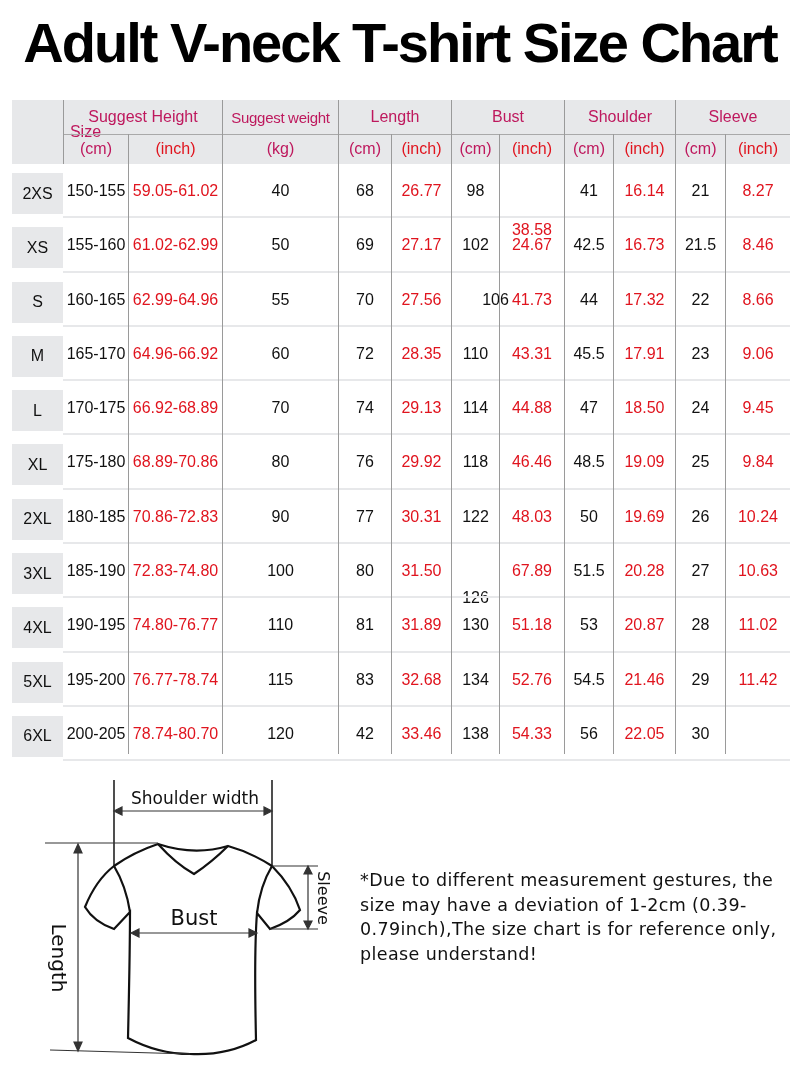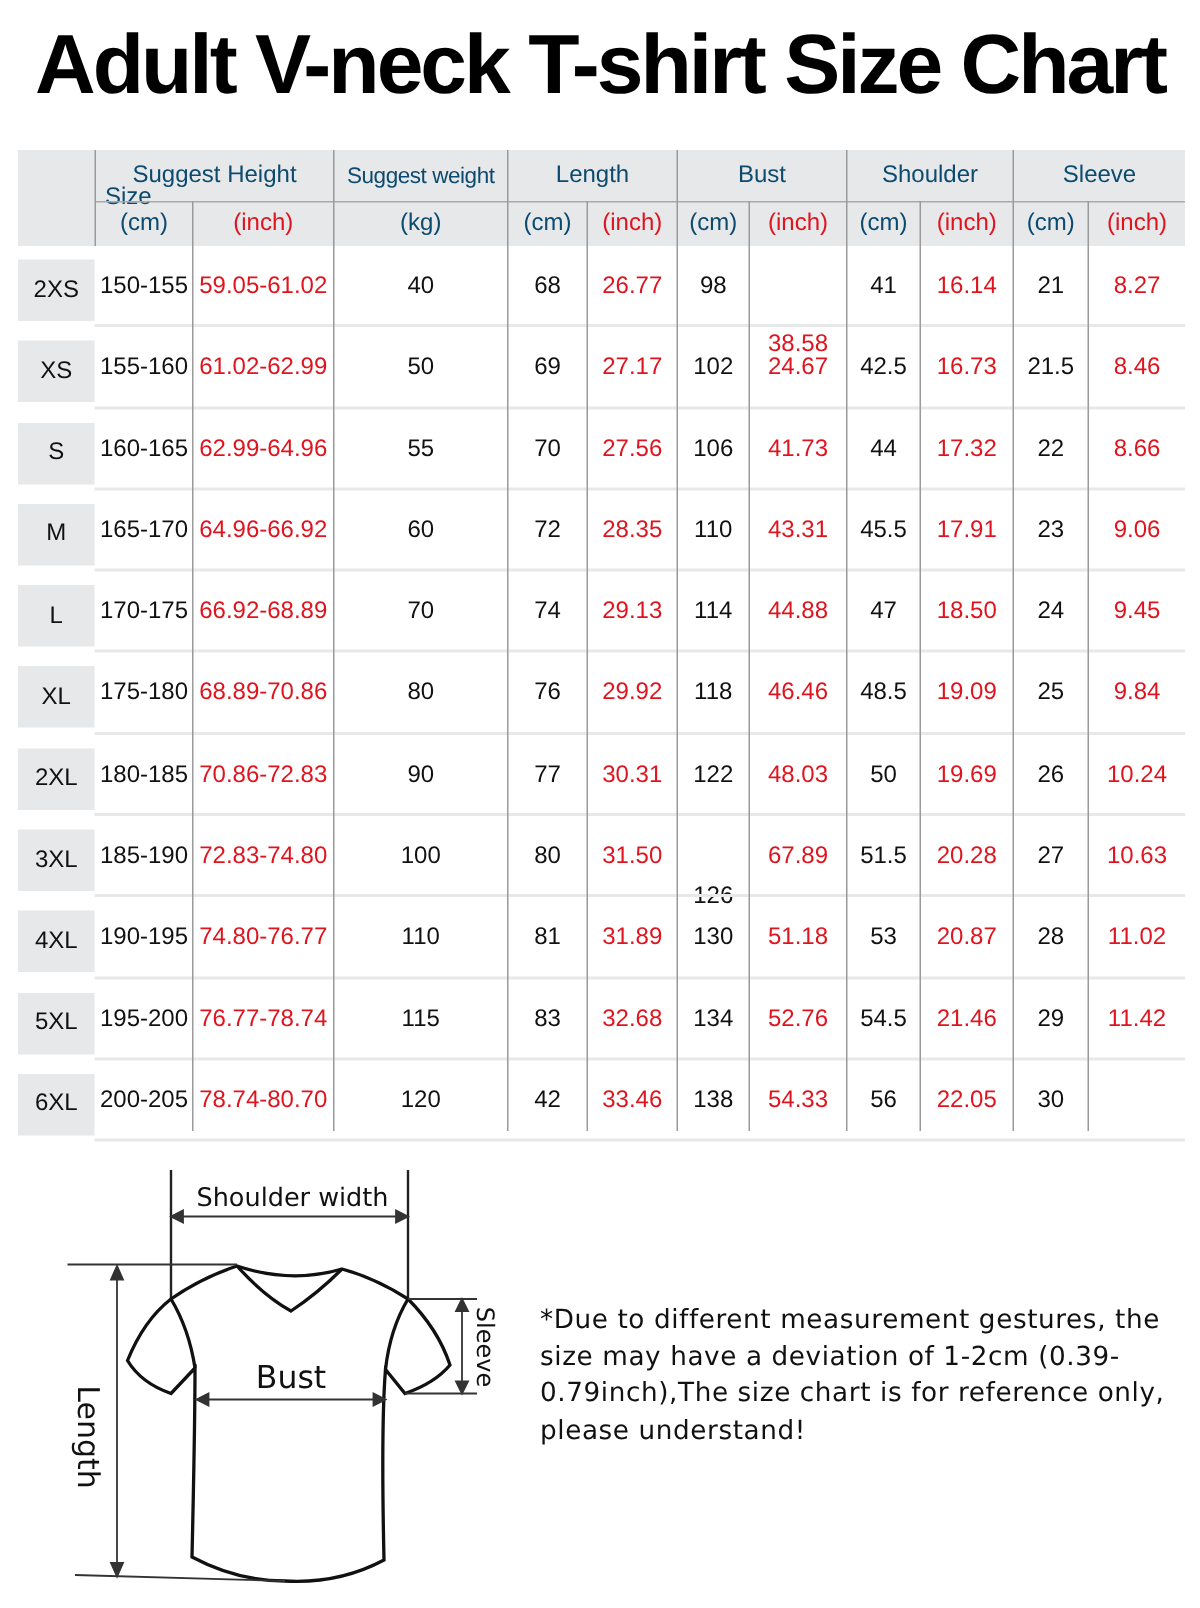--- a/index.html
+++ b/index.html
@@ -1,20 +1,20 @@
 <!DOCTYPE html>
 <html><head>
 <meta charset="utf-8">
 <style>
   * { box-sizing: border-box; margin: 0; padding: 0; }
   body { width: 800px; height: 1072px; background: #fff; font-family: "Liberation Sans", sans-serif; color: #111; position: relative; overflow: hidden; }
   .title { position: absolute; left: 0; top: 10px; width: 800px; text-align: center; font-size: 56px; font-weight: bold; letter-spacing: -2px; color: #000; }
   .tbl { position: absolute; left: 12px; top: 100px; width: 778px; }
   .hdr { position: relative; height: 64px; background: #e7e8ea; }
-  .hcell { position: absolute; display: flex; align-items: center; justify-content: center; font-size: 16px; color: #0c4a6e; }
+  .hcell { position: absolute; display: flex; align-items: center; justify-content: center; font-size: 16px; color: #be185d; }
   .red { color: #e0141e; }
   .vl { position: absolute; width: 1px; background: #9a9a9a; }
   .hl { position: absolute; height: 1px; background: #a9a9a9; }
   .row { position: relative; height: 54.3px; }
   .row .sz { position: absolute; left: 0; top: 9px; width: 51px; height: 41px; background: #e7e8ea; display:flex; align-items:center; justify-content:center; font-size:16px; }
   .row .c { position: absolute; top: 0; height: 54px; display: flex; align-items: center; justify-content: center; font-size: 16px; }
   .row .sep { position: absolute; left: 51px; right: 0; bottom: 0; height: 2px; background: #e7e8ea; }
   .diagram { position: absolute; left: 0; top: 760px; width: 400px; height: 312px; }
   .note { position: absolute; left: 360px; top: 868px; width: 420px; font-family: "DejaVu Sans", sans-serif; font-size: 17.5px; line-height: 24.5px; color: #111; letter-spacing: 0.4px; }
 </style>
@@ -80,21 +80,21 @@
         <div class="c red" style="left: 714px; width: 64px;">8.46</div>
         <div class="sep"></div>
       </div>
       <div class="row">
         <div class="sz">S</div>
         <div class="c" style="left: 52px; width: 64px;">160-165</div>
         <div class="c red" style="left: 117px; width: 93px;">62.99-64.96</div>
         <div class="c" style="left: 211px; width: 115px;">55</div>
         <div class="c" style="left: 327px; width: 52px;">70</div>
         <div class="c red" style="left: 380px; width: 59px;">27.56</div>
-        <div class="c" style="left: 440px; width: 47px;">106</div>
+        <div class="c" style="left: 460px; width: 47px;">106</div>
         <div class="c red" style="left: 488px; width: 64px;">41.73</div>
         <div class="c" style="left: 553px; width: 48px;">44</div>
         <div class="c red" style="left: 602px; width: 61px;">17.32</div>
         <div class="c" style="left: 664px; width: 49px;">22</div>
         <div class="c red" style="left: 714px; width: 64px;">8.66</div>
         <div class="sep"></div>
       </div>
       <div class="row">
         <div class="sz">M</div>
         <div class="c" style="left: 52px; width: 64px;">165-170</div>

